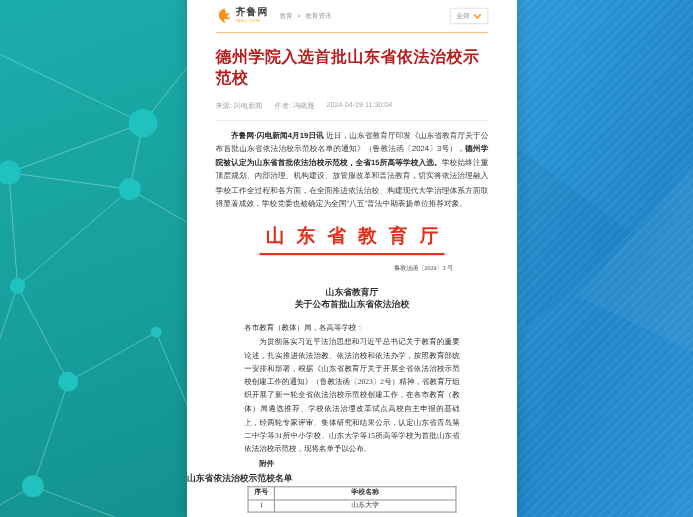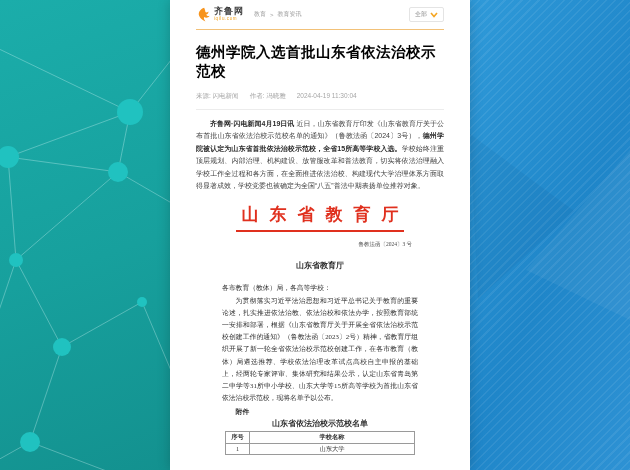--- a/index.html
+++ b/index.html
@@ -32,40 +32,40 @@
   .logo-name { font-size:9px; font-weight:bold; color:#3d3d3d; letter-spacing:1px; }
   .logo-sub { font-size:4.5px; color:#f5a623; margin-top:1px; letter-spacing:0.6px; }
   .crumbs { display:flex; align-items:center; gap:4px; margin-left:10px; font-size:6px; color:#9b9b9b; }
   .crumb { cursor:pointer; }
   .dropdown { margin-left:auto; display:flex; align-items:center; gap:3px;
     border:1px solid #e4e4e4; border-radius:2px; padding:2px 5px; background:#fff; cursor:pointer; }
   .dropdown-val { font-size:6px; color:#8a8a8a; }
   .hr-orange { height:1px; background:#f2c178; margin:0 26px; }
 
   .title { margin:13px 26px 0; font-size:14.5px; line-height:19px; font-weight:bold;
-    color:#000000; letter-spacing:0.5px; }
+    color:#b91c1c; letter-spacing:0.5px; }
   .meta { margin:11px 26px 0; display:flex; gap:11px; font-size:6.5px; color:#a6a6a6; }
   .hr-grey { height:1px; background:#ececec; margin:8px 26px 0; }
 
   .para { margin:8px 26px 0; font-size:7px; line-height:12.4px; color:#404040;
     text-align:justify; text-indent:2em; }
   .para b { color:#2b2b2b; }
 
   
   .doc { margin-top:12px; font-family:"Liberation Serif","DejaVu Serif",serif; color:#2f2f2f; }
   .doc-head { text-align:center; color:#e0301e; font-size:17px; line-height:22px;
     font-weight:bold; letter-spacing:11px; text-indent:11px; }
   .red-line { width:168px; height:2px; background:#e0301e; margin:4px auto 0; }
   .doc-num { margin-top:8px; font-size:5.5px; line-height:8px; color:#4a4a4a;
     text-align:right; padding-right:58px; }
   .doc-title { margin-top:12px; text-align:center; font-weight:bold; font-size:8px; line-height:11px; }
   .doc-saluto { margin:11px 52px 0; font-size:6.8px; line-height:12.2px; }
   .doc-body { margin:0 52px; font-size:6.8px; line-height:12.2px; text-align:justify; text-indent:2em; }
   .doc-annex { margin:3px 52px 0; font-size:6.8px; line-height:10px; text-indent:2em; font-weight:600; }
-  .tbl-title { margin-top:2px; text-align:center; font-weight:bold; font-size:8px; line-height:9px; }
+  .tbl-title { margin-top:2px; text-align:left; font-weight:bold; font-size:8px; line-height:9px; }
   table.schools { margin:3px auto 0; width:190px; border-collapse:collapse;
     font-size:6.3px; color:#333; table-layout:fixed; }
   table.schools th, table.schools td { border:1px solid #9a9a9a; text-align:center;
     height:10.5px; padding:0; line-height:10.5px; font-weight:normal; }
   table.schools th { font-weight:bold; height:11px; }
   table.schools .c-seq { width:24px; }
 </style>
 </head>
 <body>
 
@@ -143,20 +143,21 @@
     <div class="hr-grey"></div>
 
     <p class="para"><b>齐鲁网·闪电新闻4月19日讯 </b><span>近日，山东省教育厅印发《山东省教育厅关于公布首批山东省依法治校示范校名单的通知》（鲁教法函〔2024〕3号），</span><b>德州学院被认定为山东省首批依法治校示范校，全省15所高等学校入选。</b><span>学校始终注重顶层规划、内部治理、机构建设、放管服改革和普法教育，切实将依法治理融入学校工作全过程和各方面，在全面推进依法治校、构建现代大学治理体系方面取得显著成效，学校党委也被确定为全国“八五”普法中期表扬单位推荐对象。</span></p>
 
     <div class="doc">
       <div class="doc-head">山东省教育厅</div>
       <div class="red-line"></div>
       <div class="doc-num">鲁教法函〔2024〕3 号</div>
       <div class="doc-title">
         <div>山东省教育厅</div>
+        <div>关于公布首批山东省依法治校</div>
       </div>
       <p class="doc-saluto">各市教育（教体）局，各高等学校：</p>
       <p class="doc-body">为贯彻落实习近平法治思想和习近平总书记关于教育的重要论述，扎实推进依法治教、依法治校和依法办学，按照教育部统一安排和部署，根据《山东省教育厅关于开展全省依法治校示范校创建工作的通知》（鲁教法函〔2023〕2号）精神，省教育厅组织开展了新一轮全省依法治校示范校创建工作，在各市教育（教体）局遴选推荐、学校依法治理改革试点高校自主申报的基础上，经两轮专家评审、集体研究和结果公示，认定山东省青岛第二中学等31所中小学校、山东大学等15所高等学校为首批山东省依法治校示范校，现将名单予以公布。</p>
       <p class="doc-annex">附件</p>
       <div class="tbl-title">山东省依法治校示范校名单</div>
       <table class="schools">
         <thead>
           <tr>
             <th class="c-seq">序号</th>
             <th>学校名称</th>

